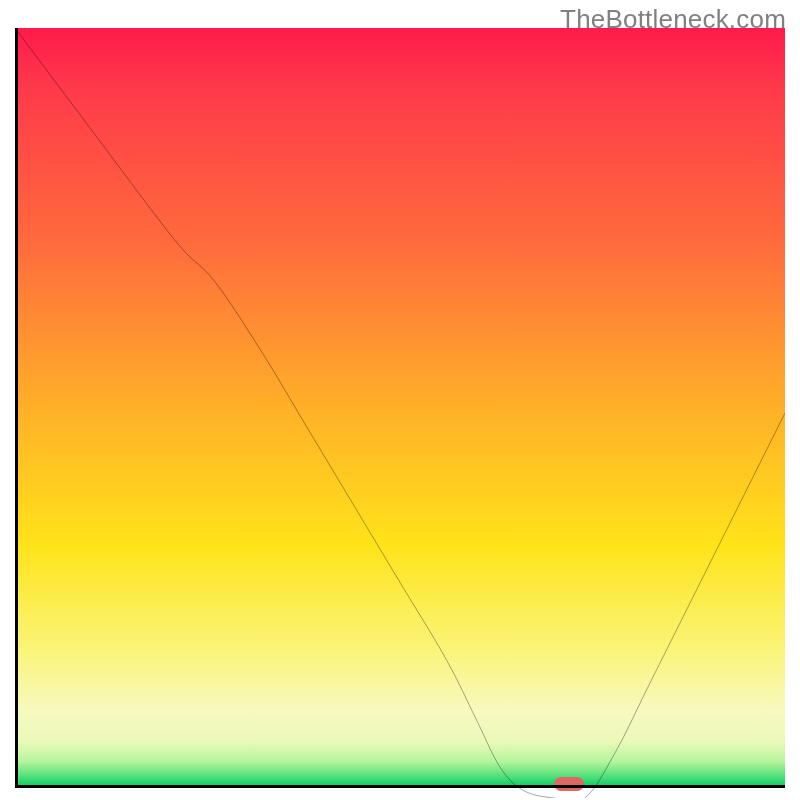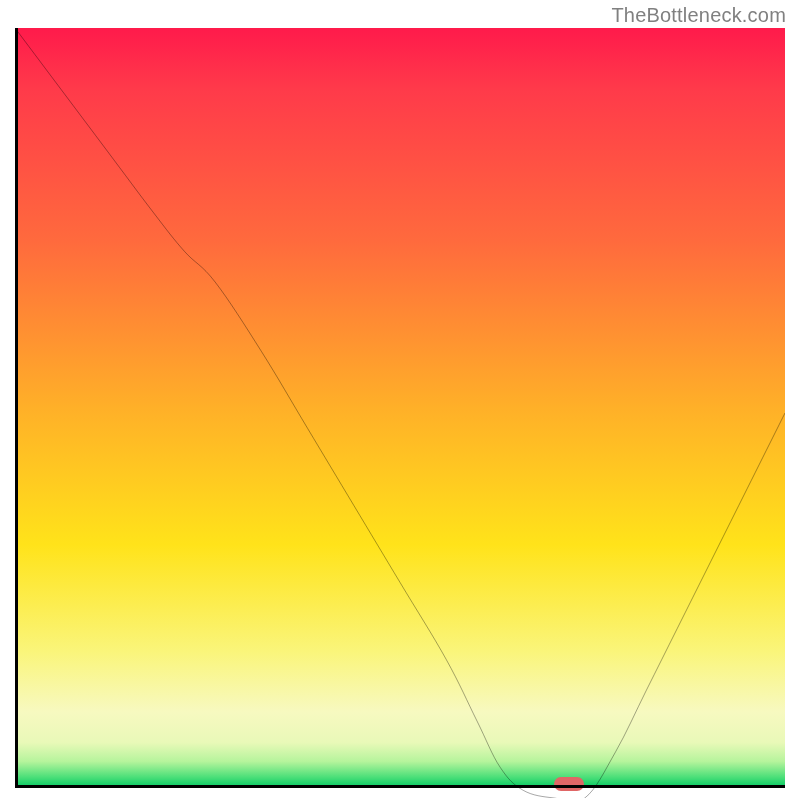--- a/index.html
+++ b/index.html
@@ -57,21 +57,21 @@
     right: 0;
     bottom: 0;
     height: 3px;
     background: #000;
   }
   .watermark {
     position: absolute;
     top: 4px;
     right: 14px;
     color: #808080;
-    font-size: 20px;
+    font-size: 26px;
     font-weight: 500;
     letter-spacing: 0.2px;
   }
   svg.curve {
     position: absolute;
     inset: 0;
   }
   .marker {
     position: absolute;
     width: 30px;

